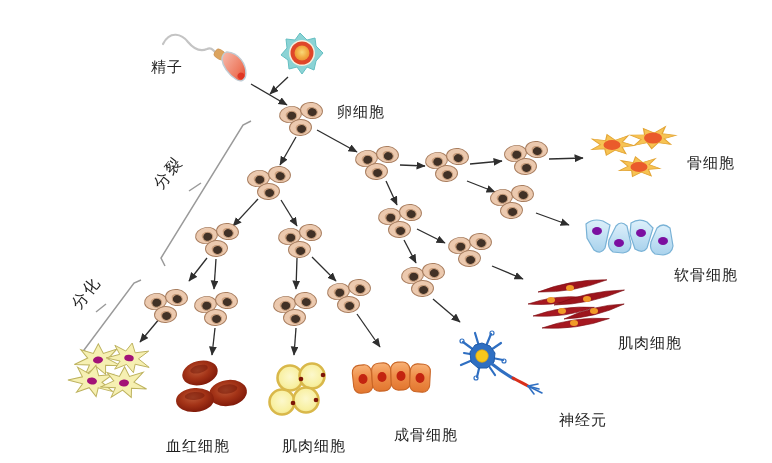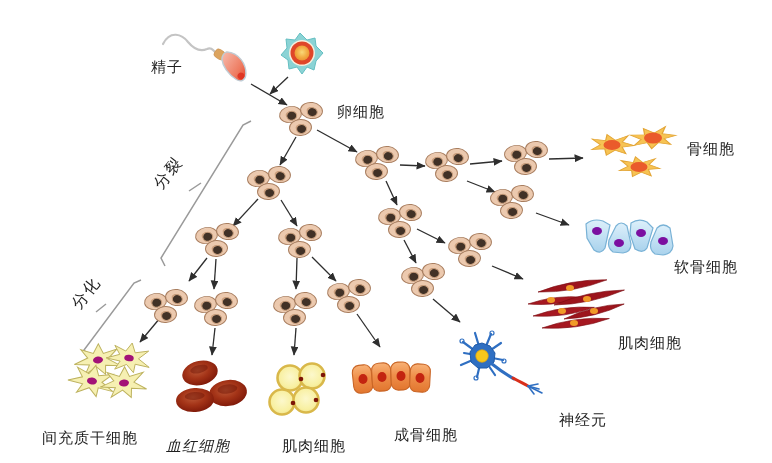--- a/index.html
+++ b/index.html
@@ -419,21 +419,20 @@
         <div class="cell" style="left: 11px; top: 18px; transform: rotate(-4deg);">
           <div class="nucleus"></div>
         </div>
       </div>
     </div>
 
   <div class="lbl" style="left:151px;top:58px;">精子</div>
   <div class="lbl" style="left:337px;top:63px;margin-top:40px;">卵细胞</div>
   <div class="lbl rot" style="left:150px;top:163px;transform:rotate(-52deg);">分裂</div>
   <div class="lbl rot" style="left:68px;top:283px;transform:rotate(-52deg);">分化</div>
-  <div class="lbl" style="left:687px;top:140px;text-align:center;">骨细胞</div>
-  <div class="lbl" style="left:674px;top:258px;">软骨细胞</div>
+  <div class="lbl" style="left:687px;top:154px;text-align:center;">骨细胞</div>
+  <div class="lbl" style="left:674px;top:266px;">软骨细胞</div>
   <div class="lbl" style="left:618px;top:334px;">肌肉细胞</div>
   <div class="lbl" style="left:531px;top:411px;margin-left:28px;">神经元</div>
   <div class="lbl" style="left:394px;top:426px;">成骨细胞</div>
   <div class="lbl" style="left:282px;top:437px;">肌肉细胞</div>
-  <div class="lbl" style="left:166px;top:437px;font-style:italic;">血红细胞</div>
-  <div class="lbl" style="left:42px;top:429px;">间充质干细胞</div>
+  <div class="lbl" style="left:166px;top:437px;">血红细胞</div>
 </div>
 
 </body></html>

